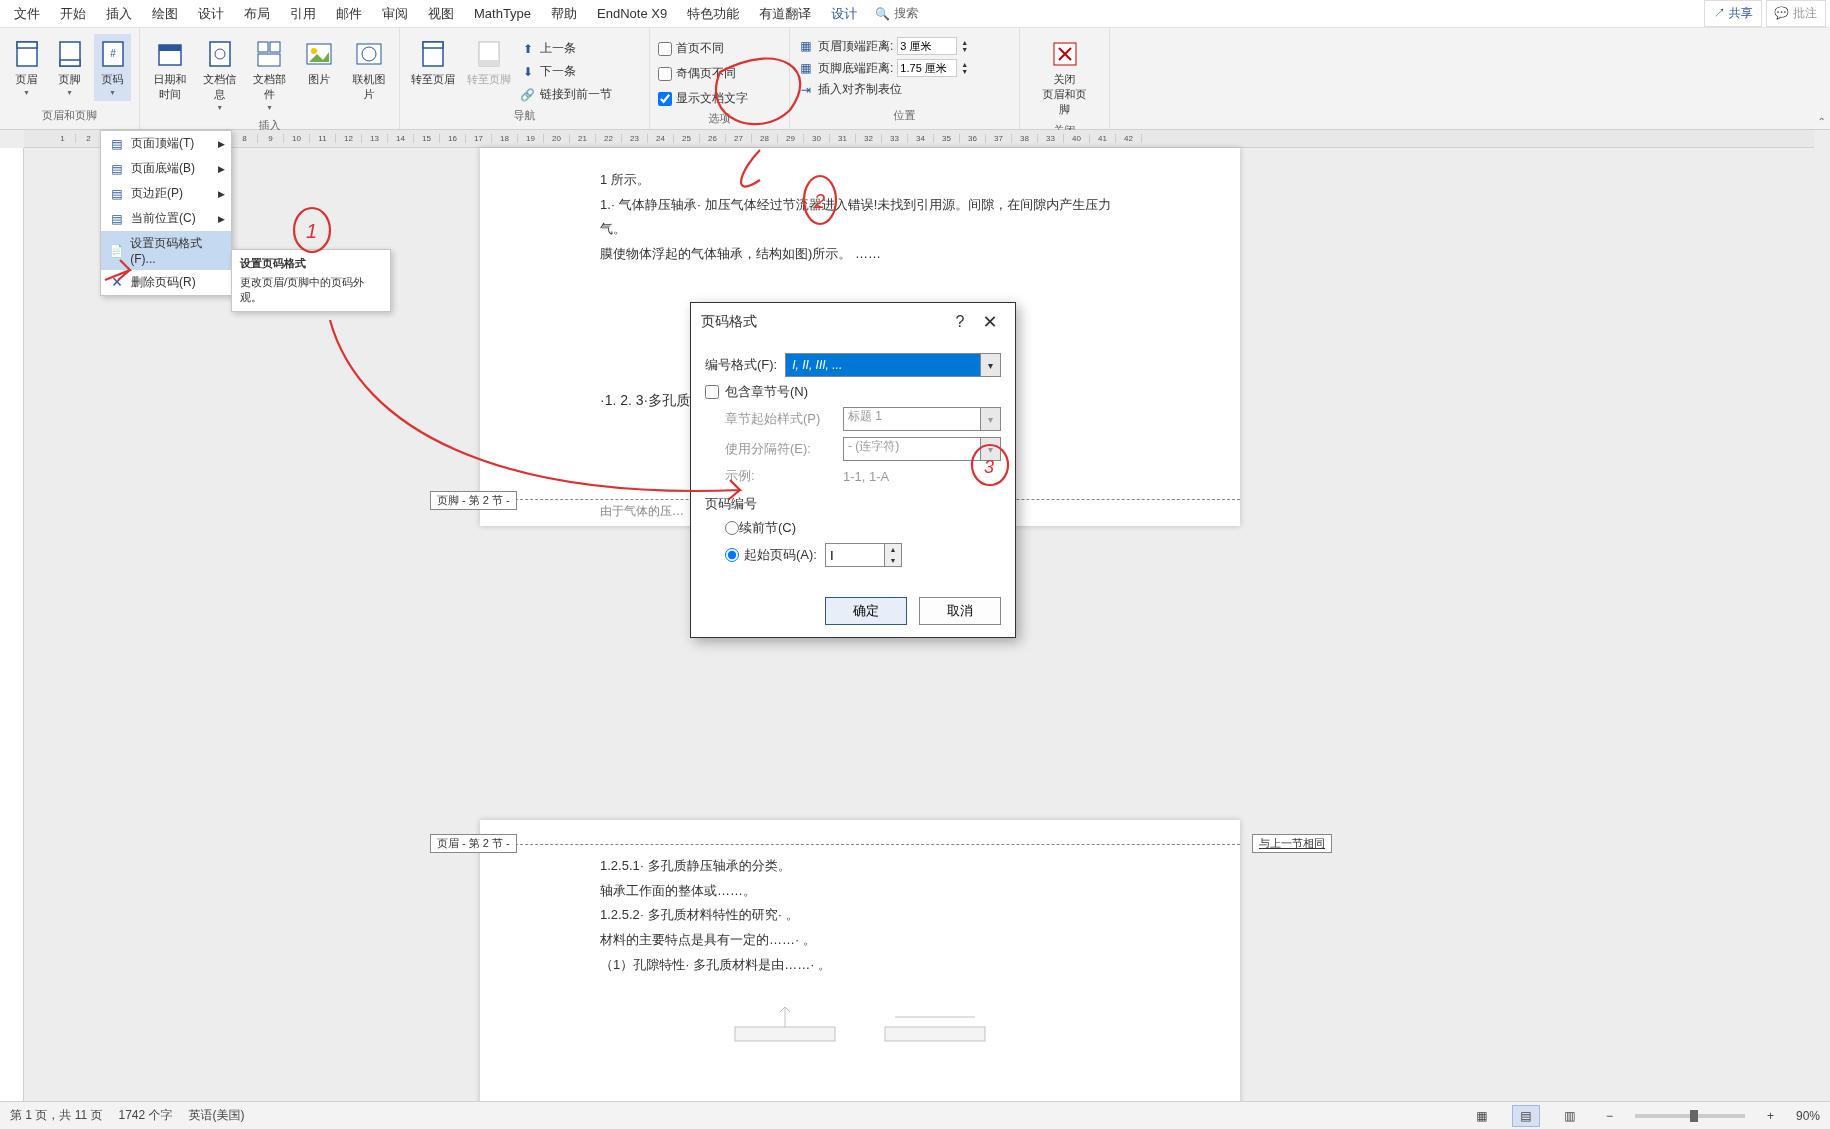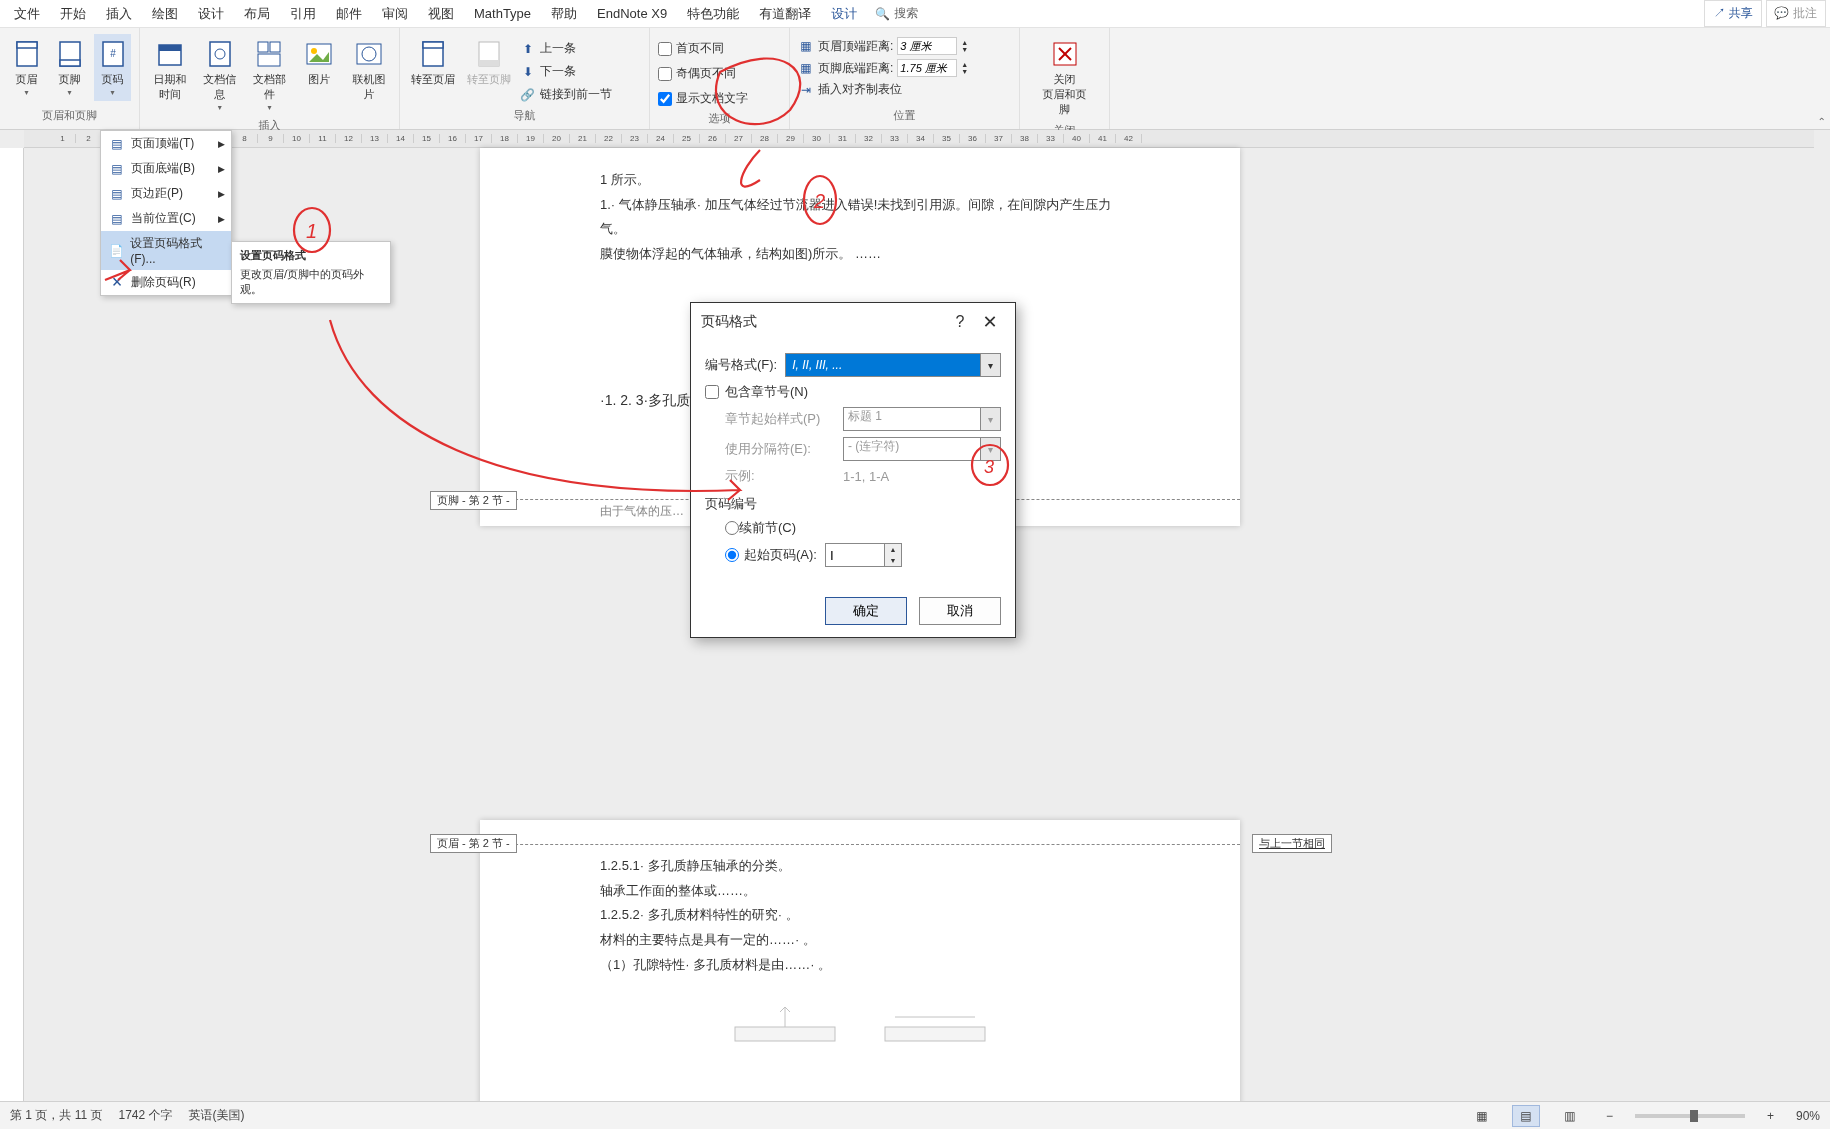--- a/index.html
+++ b/index.html
@@ -19,29 +19,29 @@
 .ribbon-group { border-right: 1px solid #e0e0e0; padding: 4px 8px; display: flex; flex-direction: column; height: 100%; }
 .ribbon-group .controls { flex: 1; display: flex; align-items: flex-start; gap: 6px; padding-top: 2px; }
 .ribbon-group .label { text-align: center; font-size: 11px; color: #666; padding: 2px 0; }
 .big-btn { display: flex; flex-direction: column; align-items: center; width: 50px; padding: 4px 2px; cursor: pointer; font-size: 11px; text-align: center; gap: 2px; }
 .big-btn.highlighted { background: #d5e1f2; }
 .big-btn .icon { width: 28px; height: 32px; display: flex; align-items: center; justify-content: center; }
 .big-btn .arrow-down { font-size: 8px; color: #666; line-height: 1; }
 .checkbox-row { display:flex; align-items:center; gap:4px; font-size:12px; padding:2px 0; }
 .checkbox-row input { width:13px; height:13px; }
 .pos-row { display:flex; align-items:center; gap:4px; font-size:12px; padding:1px 0; }
-.pos-row input[type=text] { width:60px; height:18px; font-size:11px; border:1px solid #ccc; padding:0 2px;font-style:italic; }
+.pos-row input[type=text] { width:60px; height:18px; font-size:11px; border:1px solid #ccc; padding:0 2px; }
 .collapse-caret { position:absolute; right:4px; bottom:2px; font-size:10px; color:#666; }
 
 
 .dropdown { position: absolute; top: 130px; left: 100px; width: 132px; background: #fff; border: 1px solid #c6c6c6; box-shadow: 2px 2px 6px rgba(0,0,0,0.2); z-index: 50; }
 .dropdown .item { display: flex; align-items: center; gap: 6px; padding: 4px 8px; font-size: 12px; cursor: pointer; position: relative; }
 .dropdown .item.highlighted { background: #c5d9f1; }
 .dropdown .item .sub-arrow { position: absolute; right: 6px; font-size: 9px; }
-.dropdown .tooltip { position: absolute; left: 130px; top: 110px; width: 160px; background: #fff; border: 1px solid #c6c6c6; box-shadow: 2px 2px 6px rgba(0,0,0,0.2); padding: 6px 8px; font-size: 11px; }
+.dropdown .tooltip { position: absolute; left: 130px; top: 118px; width: 160px; background: #fff; border: 1px solid #c6c6c6; box-shadow: 2px 2px 6px rgba(0,0,0,0.2); padding: 6px 8px; font-size: 11px; }
 .dropdown .tooltip .title { font-weight: 600; margin-bottom: 4px; }
 
 
 .doc-area { position: absolute; top: 130px; left: 0; right: 0; bottom: 28px; background: #ededed; overflow: hidden; }
 .vruler { position: absolute; left: 0; top: 18px; width: 24px; bottom: 0; background: #fff; border-right: 1px solid #d0d0d0; }
 .hruler { position: absolute; left: 24px; right: 16px; top: 0; height: 18px; background: #e8e8e8; border-bottom: 1px solid #d0d0d0; font-size: 8px; color: #555; display:flex; align-items:center; overflow:hidden; }
 .hruler span { flex-shrink:0; display:inline-block; width:26px; text-align:center; border-right:1px solid #ccc; }
 .page { position: absolute; background: #fff; box-shadow: 0 0 6px rgba(0,0,0,0.2); width: 760px; left: 480px; }
 .page1 { top: 18px; height: 378px; }
 .page2 { top: 690px; height: 400px; }

